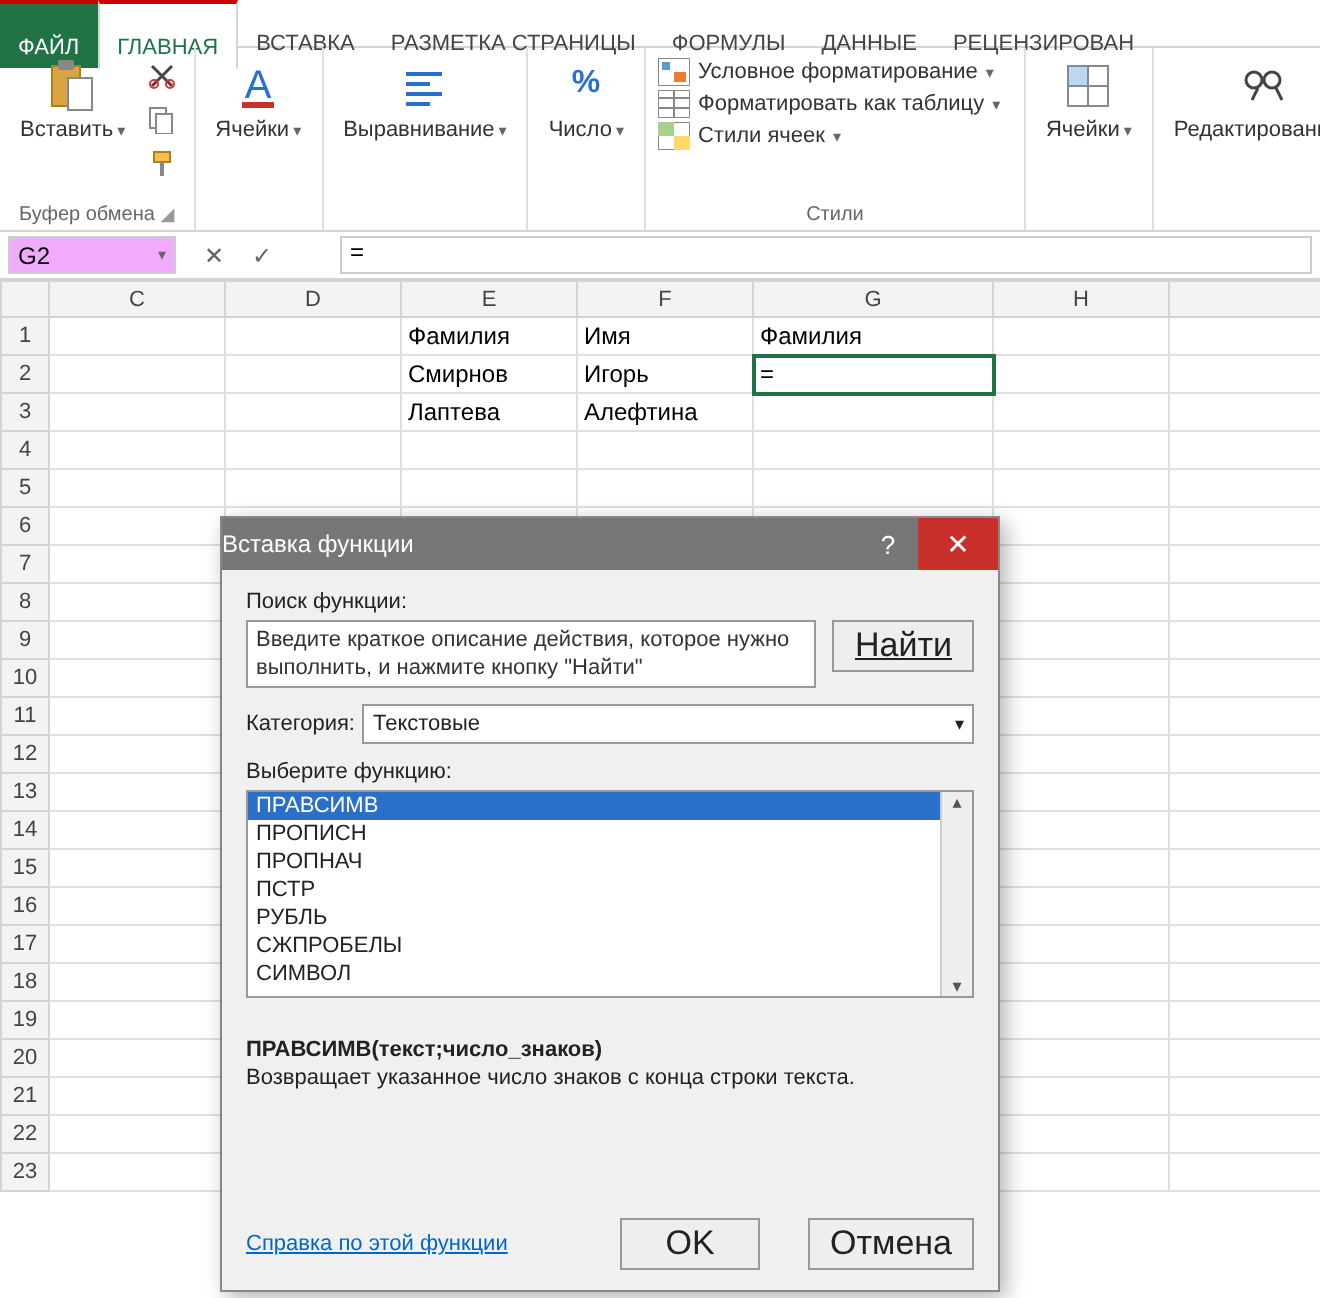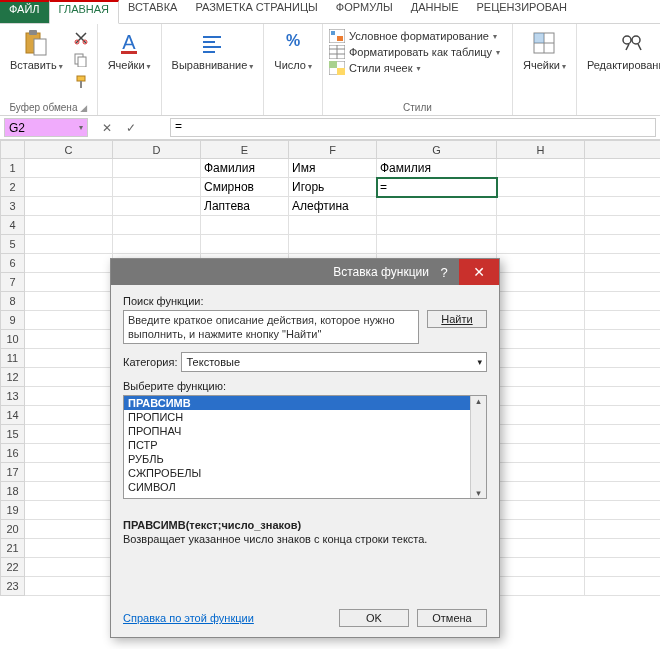--- a/index.html
+++ b/index.html
@@ -1,20 +1,20 @@
 <!DOCTYPE html>
 <html><head>
 <meta charset="utf-8">
 <style>
 * { box-sizing: border-box; margin: 0; padding: 0; font-family: "Segoe UI", Tahoma, sans-serif; }
 body { background: #fff; width: 660px; height: 649px; overflow: hidden; position: relative; font-size: 12px; }
 
 
 .tabs { display: flex; background: #fff; border-bottom: 1px solid #d4d4d4; height: 24px; }
-.tab { padding: 1px 9px; font-size: 11px; color: #444; cursor: pointer; }
+.tab { padding: 16px 9px; font-size: 11px; color: #444; cursor: pointer; }
 .tab.file { background: #217346; color: #fff; border-top: 2px solid #c00; }
 .tab.active { border: 1px solid #d4d4d4; border-bottom: 1px solid #fff; background: #fff; color: #217346; border-top: 2px solid #c00; margin-bottom: -1px; }
 
 
 .ribbon { display: flex; background: #fff; border-bottom: 1px solid #d4d4d4; height: 92px; }
 .group { border-right: 1px solid #e0e0e0; padding: 3px 6px 0 6px; display: flex; flex-direction: column; justify-content: space-between; }
 .group-label { font-size: 10px; color: #666; text-align: center; padding: 2px 0; }
 .group-body { display: flex; align-items: flex-start; gap: 4px; flex: 1; }
 .big-btn { display: flex; flex-direction: column; align-items: center; justify-content: flex-start; padding: 2px 4px; gap: 2px; cursor: pointer; }
 .big-btn .ic { width: 28px; height: 28px; display: flex; align-items: center; justify-content: center; }
@@ -41,41 +41,41 @@
 table.sheet td { border: 1px solid #e0e0e0; height: 19px; font-size: 12px; padding: 0 3px; color: #000; background: #fff; }
 table.sheet th.rowh { width: 24px; background: #f3f3f3; }
 table.sheet td.sel { outline: 2px solid #217346; outline-offset: -1px; }
 col.c-row { width: 24px; }
 col.c-col { width: 88px; }
 col.c-colG { width: 120px; }
 
 
 .dialog { position: absolute; left: 110px; top: 258px; width: 390px; background: #f0f0f0; border: 1px solid #888; box-shadow: 3px 3px 10px rgba(0,0,0,0.3); }
 .dlg-title { background: #777; color: #fff; display: flex; align-items: center; height: 26px; padding-left: 0; }
-.dlg-title .t { flex: 1; text-align: right; font-size: 12px; }
+.dlg-title .t { flex: 1; text-align: left; font-size: 12px; }
 .dlg-title .help { width: 30px; text-align: center; color: #fff; font-size: 13px; cursor: pointer; }
 .dlg-title .close { width: 40px; background: #c9302c; text-align: center; color: #fff; height: 26px; line-height: 26px; font-size: 14px; cursor: pointer; }
 .dlg-body { padding: 10px 12px; font-size: 11px; color: #222; }
 .dlg-row { margin-bottom: 8px; }
 .dlg-label { display: block; margin-bottom: 3px; }
 .search-row { display: flex; gap: 8px; align-items: flex-start; }
 .search-box { flex: 1; border: 1px solid #999; background: #fff; padding: 3px 4px; height: 34px; font-size: 11px; color: #333; line-height: 1.25; }
-.dlg-btn { border: 1px solid #999; background: #eee; padding: 2px 10px; font-size: 11px; cursor: pointer; min-width: 60px; text-align: center; }
+.dlg-btn { border: 1px solid #999; background: #eee; padding: 2px 10px; font-size: 17px; cursor: pointer; min-width: 60px; text-align: center; }
 .cat-row { display: flex; align-items: center; gap: 4px; }
 .cat-select { flex: 1; border: 1px solid #999; background: #fff; height: 20px; display: flex; align-items: center; justify-content: space-between; padding: 0 4px; font-size: 11px; }
 .fn-list { border: 1px solid #999; background: #fff; height: 104px; display: flex; }
 .fn-items { flex: 1; overflow: hidden; }
 .fn-item { padding: 1px 4px; font-size: 11px; cursor: pointer; }
-.fn-item.sel { background: #2a6fc9; color: #fff; font-weight: bold; }
+.fn-item.sel { background: #2a6fc9; color: #fff; }
 .fn-scroll { width: 16px; background: #eee; border-left: 1px solid #ccc; display: flex; flex-direction: column; justify-content: space-between; align-items: center; font-size: 9px; color: #555; }
 .fn-sig { font-weight: bold; font-size: 11px; margin-top: 20px; }
 .fn-desc { font-size: 11px; margin-top: 2px; min-height: 70px; }
 .dlg-link { color: #0066cc; text-decoration: underline; font-size: 11px; cursor: pointer; }
 .dlg-footer { display: flex; justify-content: space-between; align-items: center; margin-top: 6px; }
-.dlg-buttons { display: flex; gap: 8px; margin-left: 16px; }
+.dlg-buttons { display: flex; gap: 24px; margin-left: 16px; }
 </style>
 </head>
 <body>
 
 <div class="tabs">
   <div class="tab file">ФАЙЛ</div>
   <div class="tab active">ГЛАВНАЯ</div>
   <div class="tab">ВСТАВКА</div>
   <div class="tab">РАЗМЕТКА СТРАНИЦЫ</div>
   <div class="tab">ФОРМУЛЫ</div>

